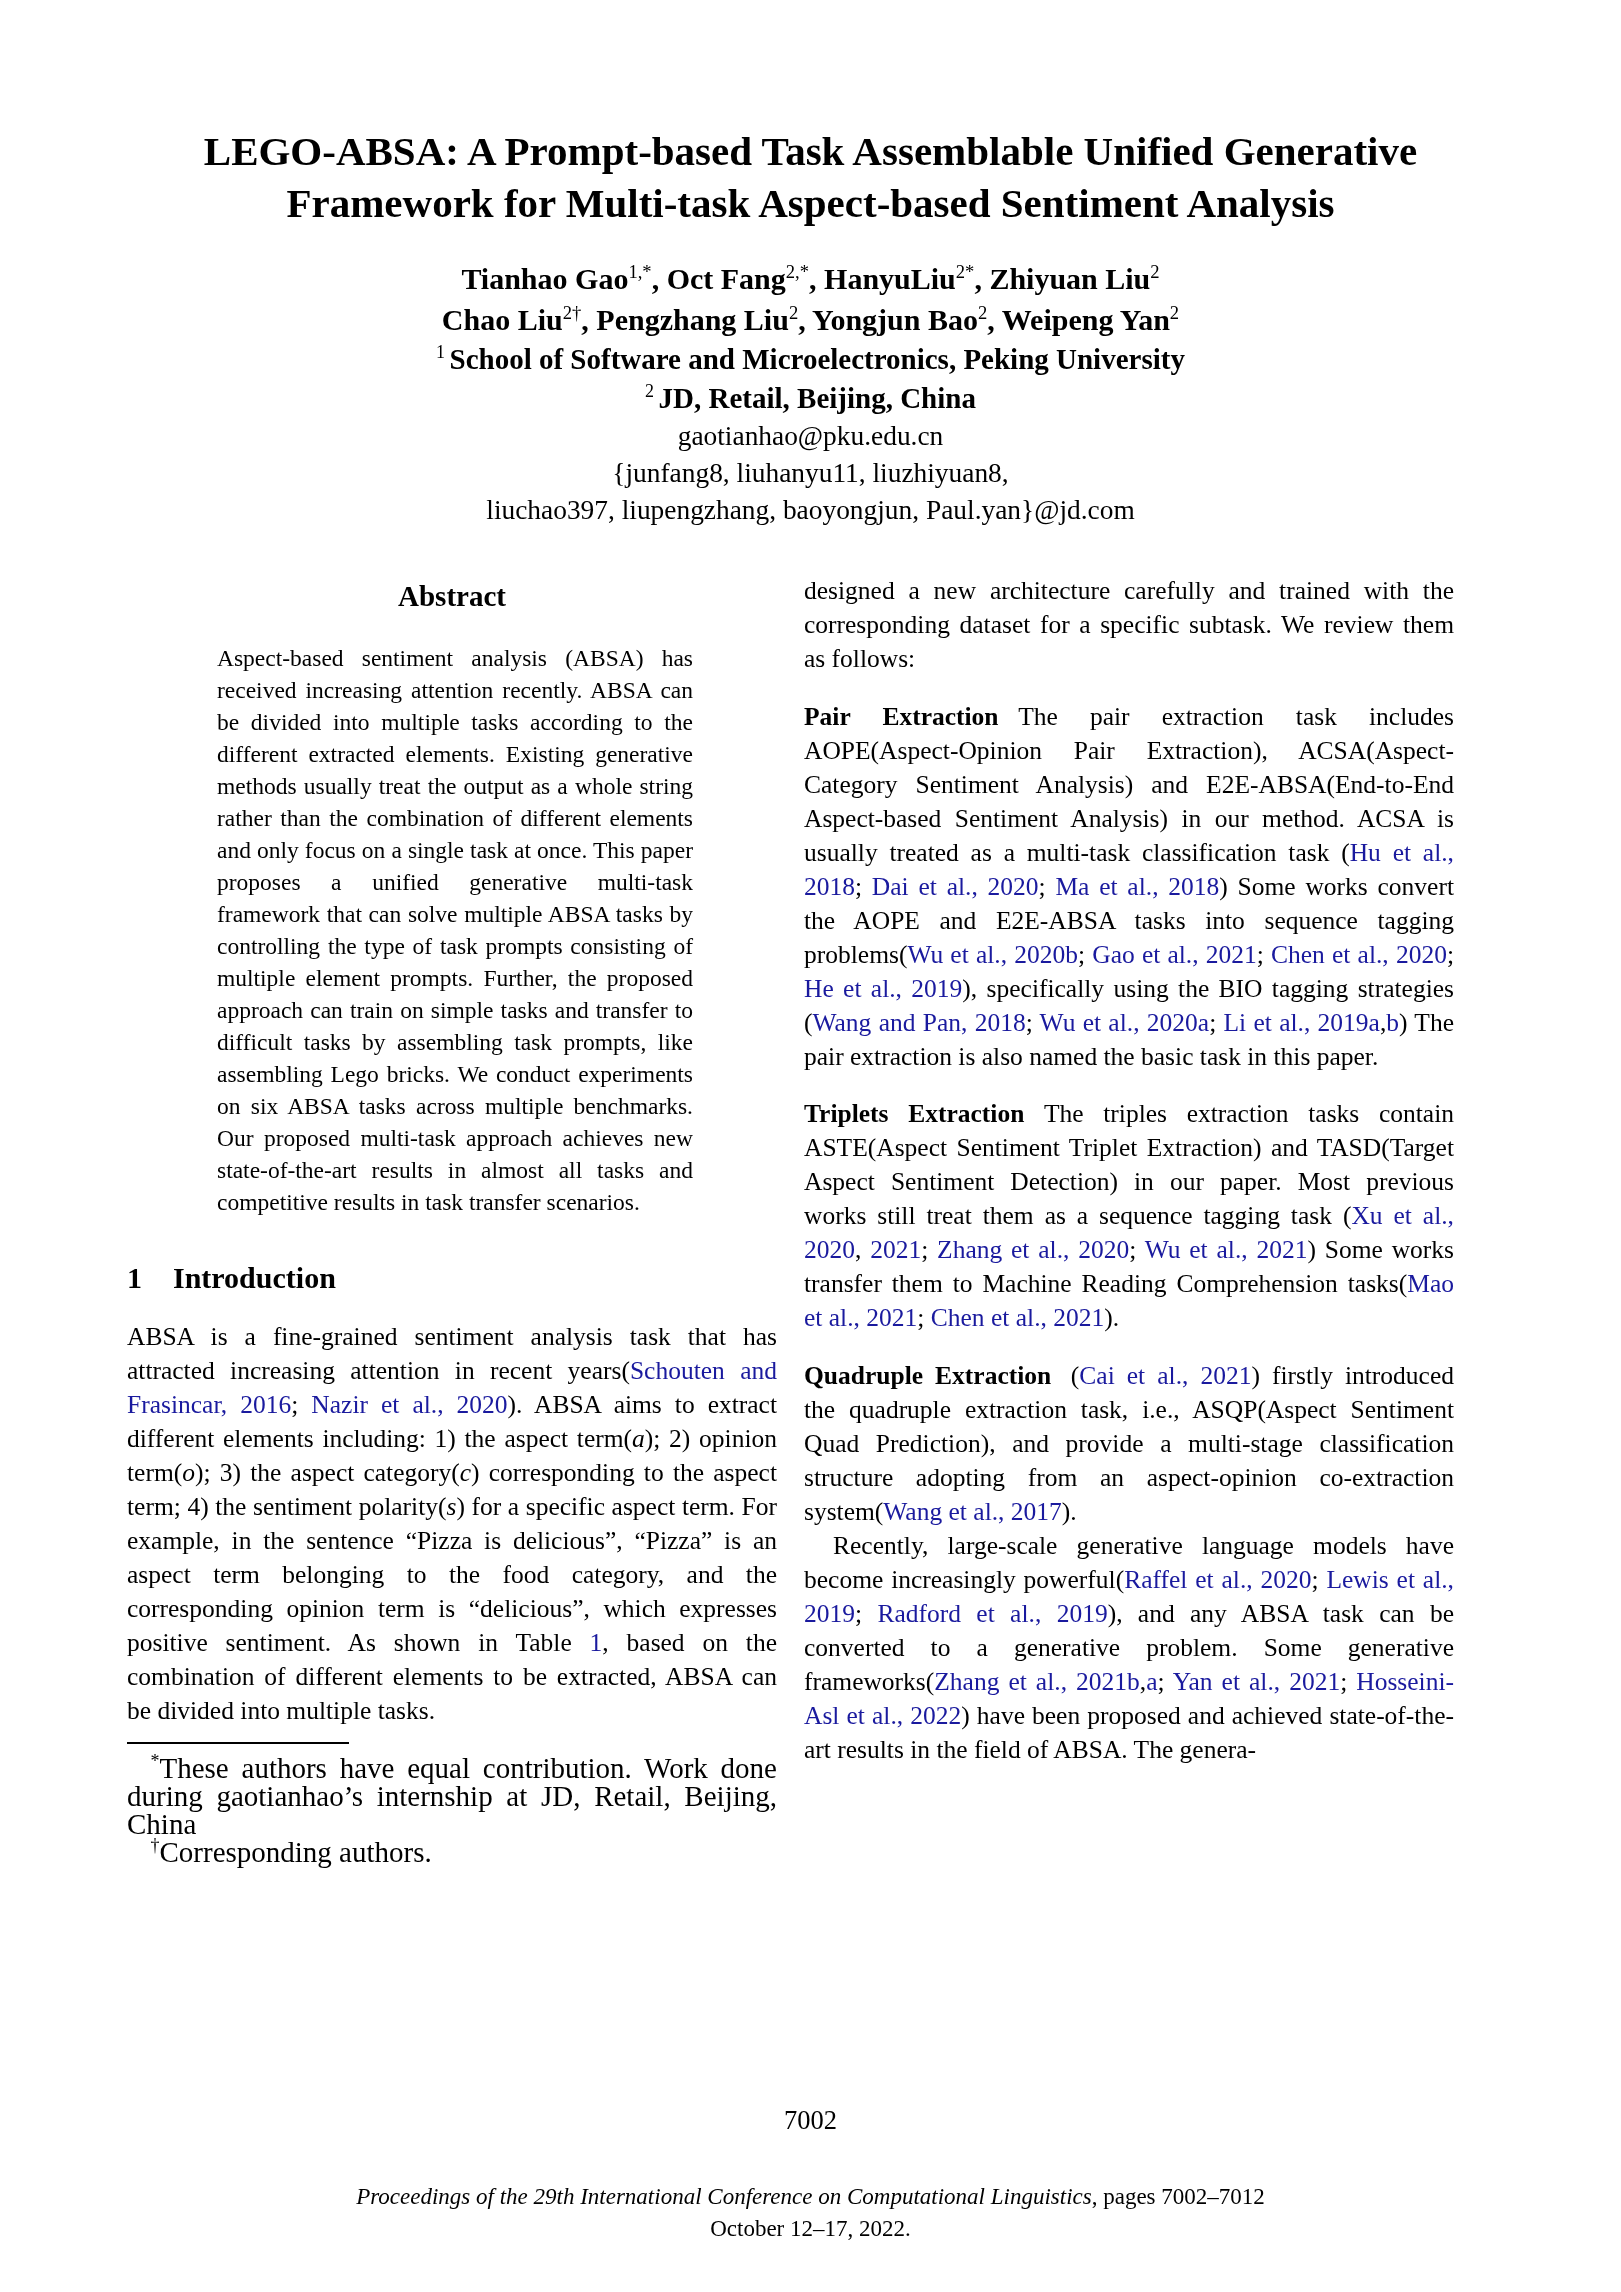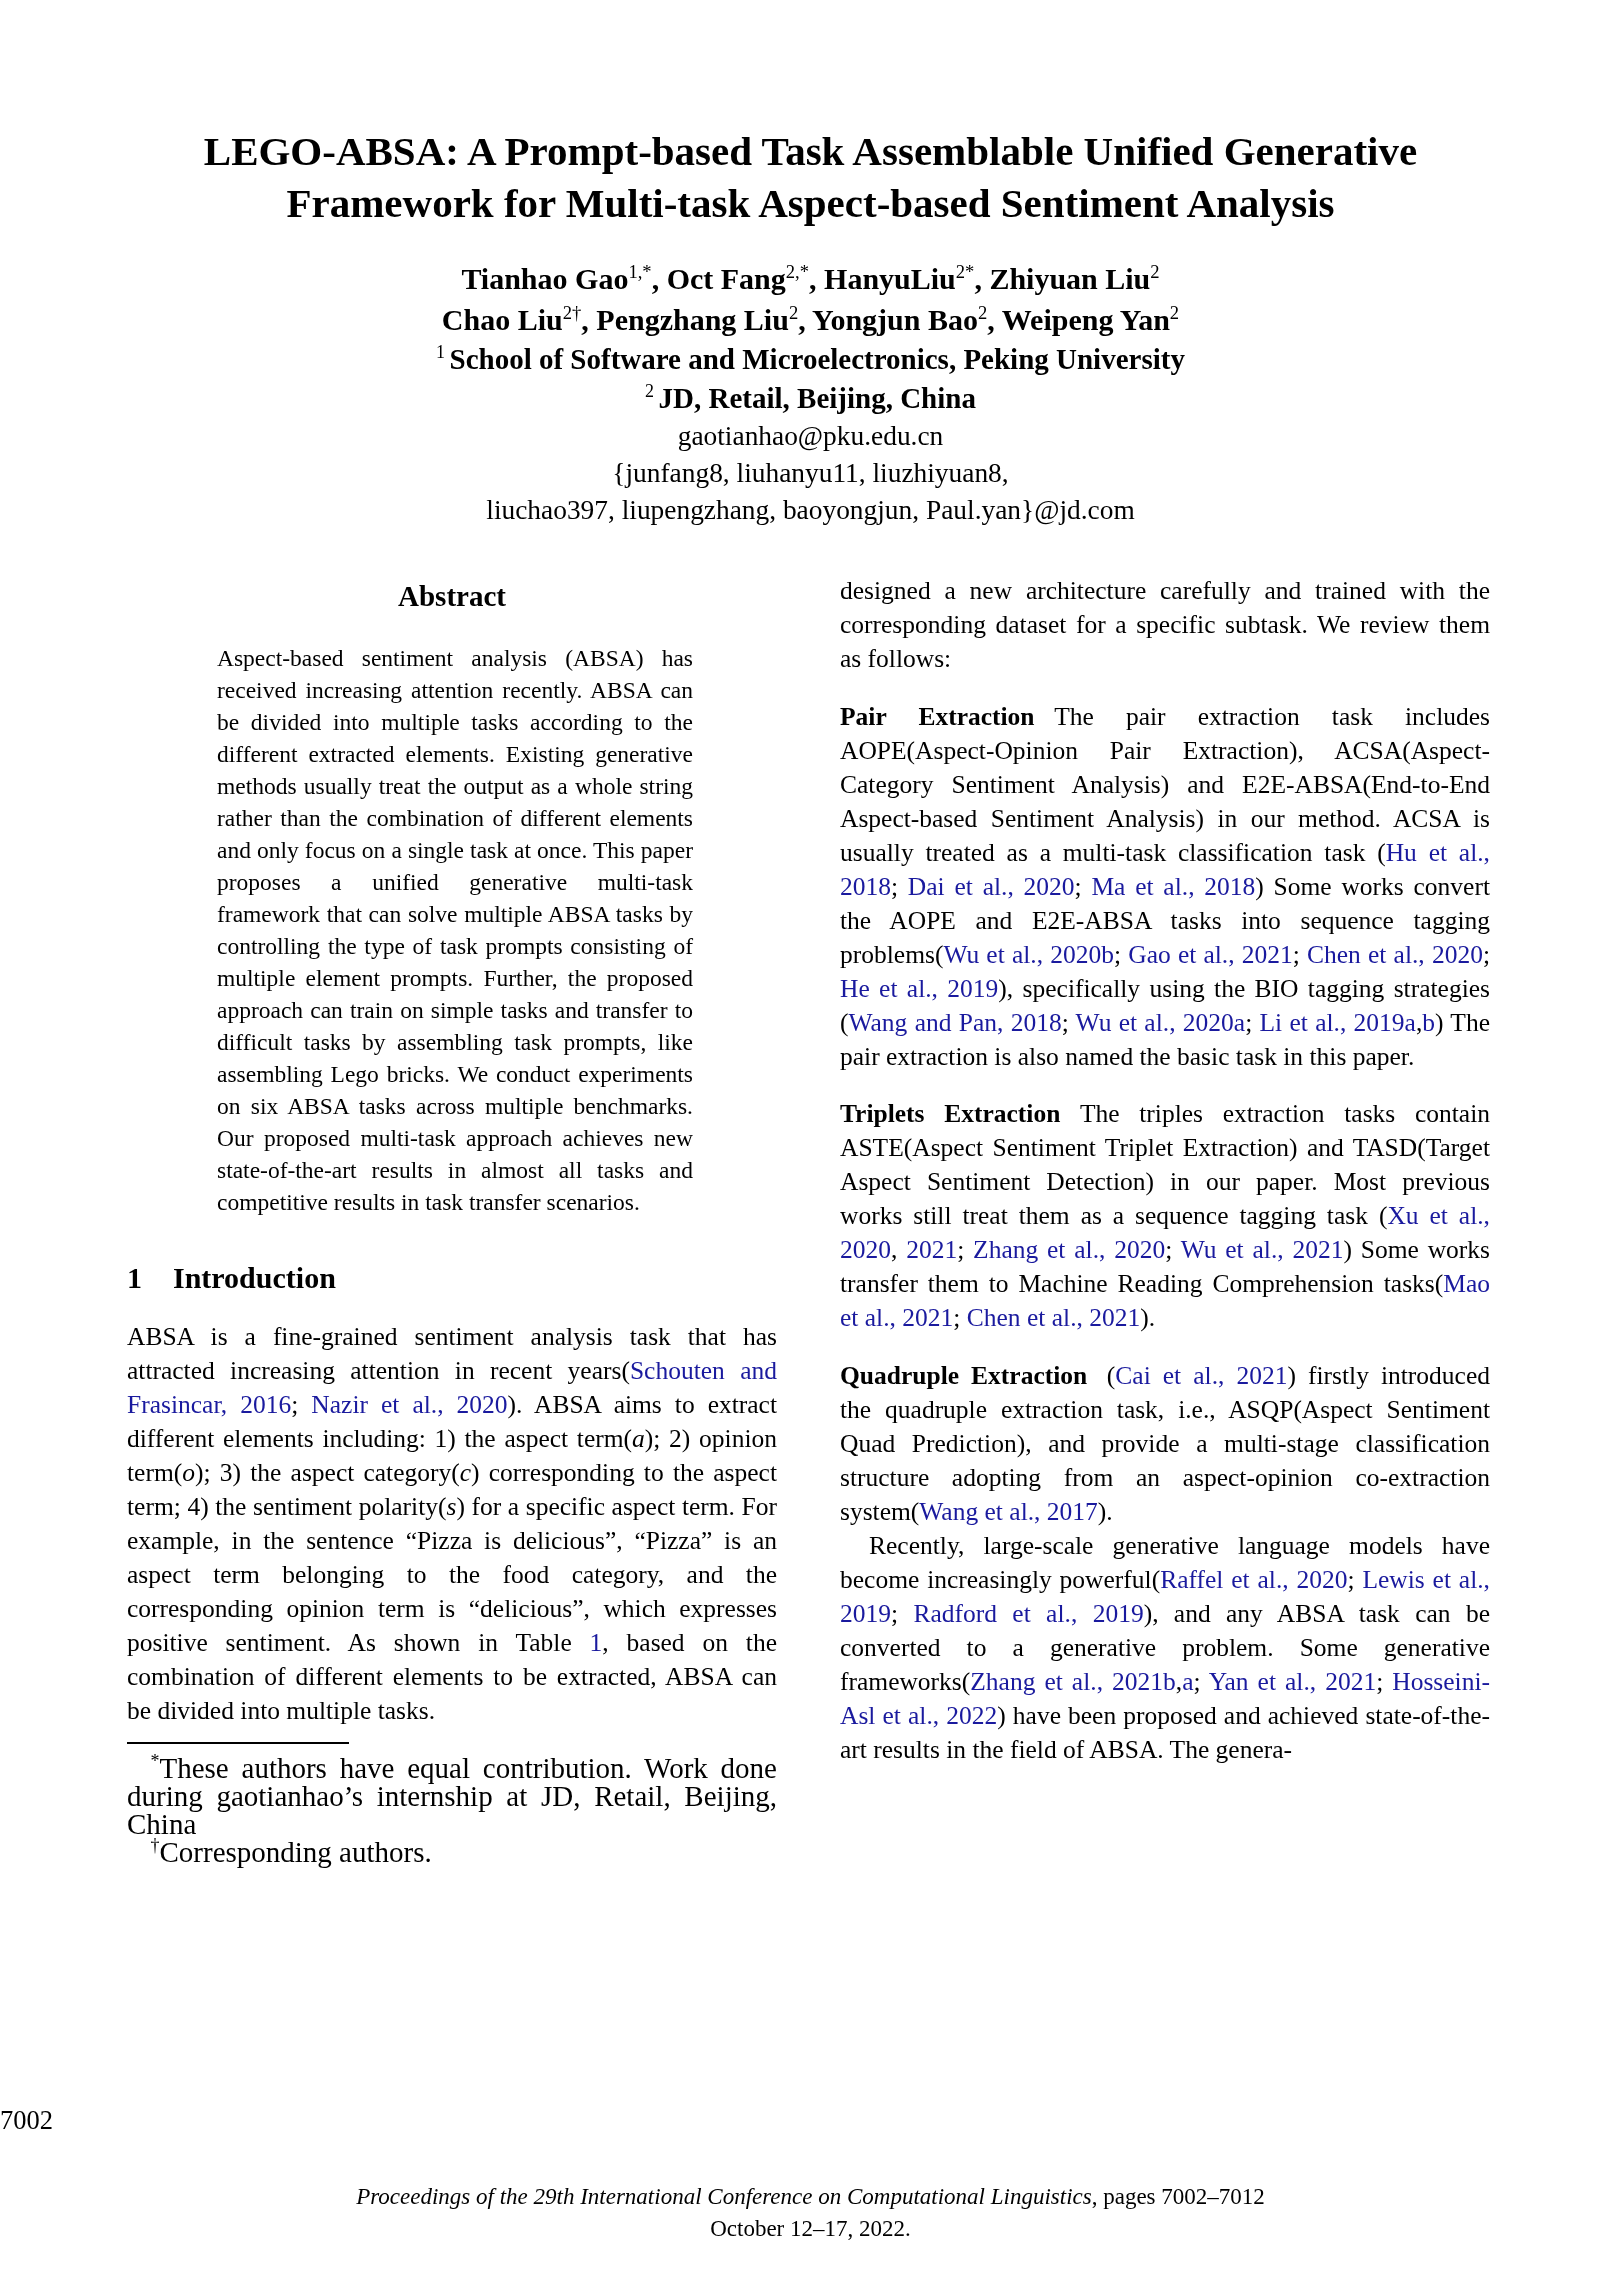--- a/index.html
+++ b/index.html
@@ -19,21 +19,21 @@
   .authors-block{margin-top:29px;}
   .affil-line{font-size:29px;line-height:39px;font-weight:bold;}
   .email-line{font-size:27.4px;line-height:37px;font-weight:normal;}
   sup{font-size:62%;line-height:0;}
   .seg-sup{font-weight:normal;}
   .affil-line .seg-sup{font-weight:normal;}
   
   .cols{
     display:grid;
     grid-template-columns:650px 650px;
-    column-gap:63px;
+    column-gap:27px;
     padding:0 127px;
     margin-top:45px;
   }
   .col{min-width:0;}
   .abs-head{
     text-align:center;font-weight:bold;font-size:29px;
     margin:5.9px 0 29px 0;
   }
   .abs-text{
     font-size:23.5px;line-height:32px;
@@ -59,21 +59,21 @@
   .footnote-block{margin-top:13.7px;}
   .fn-rule{width:222px;border-top:2px solid #000;margin-bottom:9.8px;}
   p.fn{
     font-size:29px;line-height:28px;
     text-align:justify;
     margin:0;text-indent:23.5px;
   }
   
   .pageno{
     position:absolute;left:0;top:2105px;width:100%;
-    font-size:26.5px;
+    text-align:center;font-size:26.5px;
   }
   .proc-line{
     position:absolute;left:0;top:2184px;width:100%;
     text-align:center;font-size:23px;
   }
   .date-line{
     position:absolute;left:0;top:2216px;width:100%;
     text-align:center;font-size:23px;
   }
   .it{font-style:italic;}

